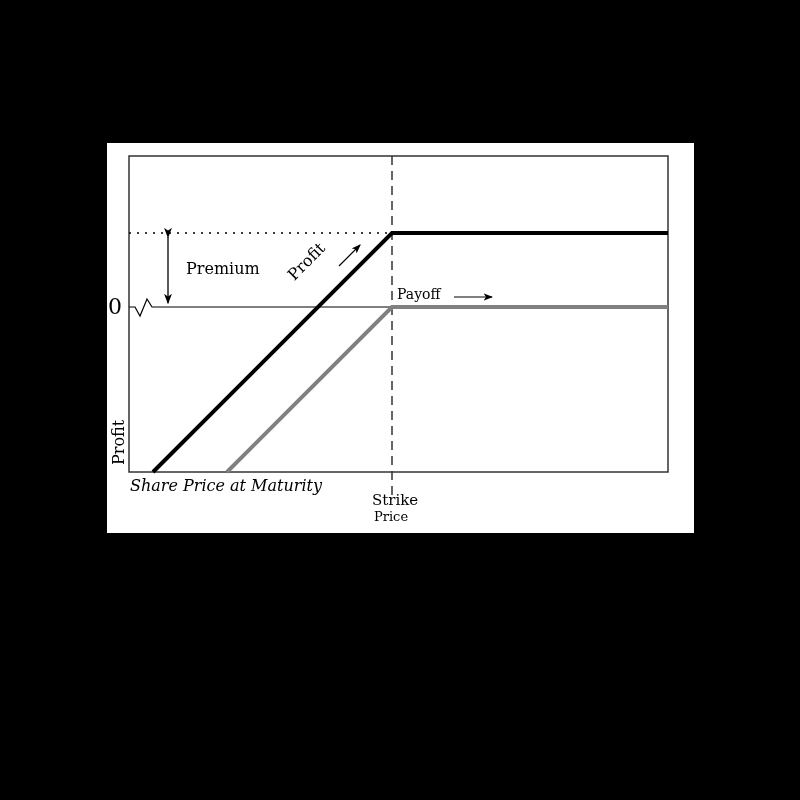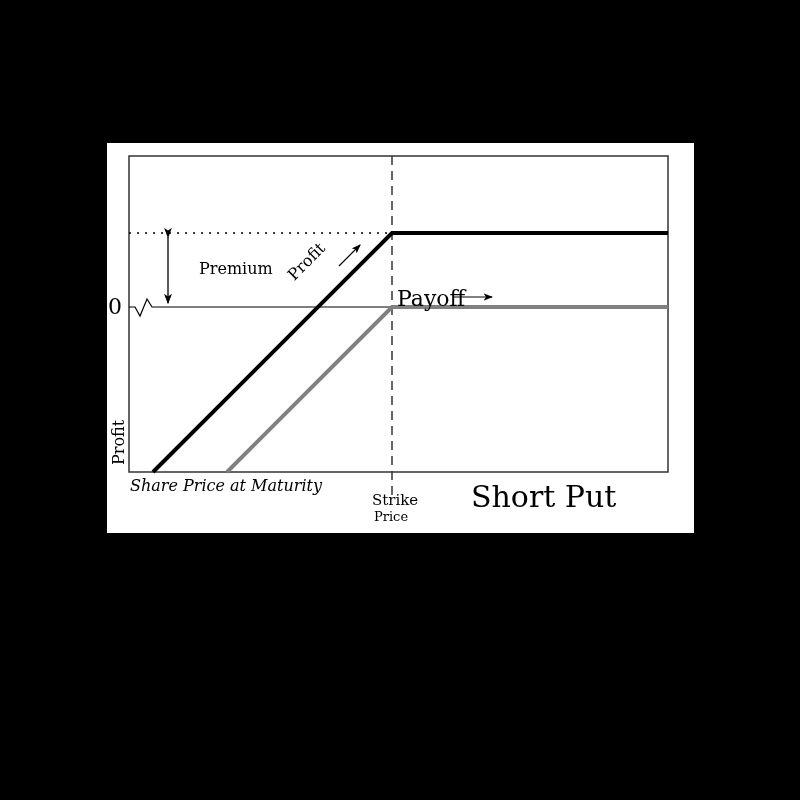--- a/index.html
+++ b/index.html
@@ -35,27 +35,26 @@
     <line x1="61" y1="94" x2="61" y2="160" stroke="#000" stroke-width="1.3" marker-start="url(#arrowhead)" marker-end="url(#arrowhead)"></line>
 
     <line x1="232" y1="123" x2="253" y2="102" stroke="#000" stroke-width="1.2" marker-end="url(#arrowhead)"></line>
 
     <line x1="347" y1="154" x2="385" y2="154" stroke="#000" stroke-width="1.2" marker-end="url(#arrowhead)"></line>
   </svg>
 
   
   <span class="lbl" style="left:1px; top:151px; font-size:22px;">0</span>
 
-  <span class="lbl" style="left:92px; top:116px; font-size:16px;">Premium</span>
+  <span class="lbl" style="left:79px; top:116px; font-size:16px;">Premium</span>
 
   <span class="lbl" style="left:190px; top:122px; font-size:16px; transform: rotate(-45deg); transform-origin: left bottom;">Profit</span>
 
-  <span class="lbl" style="left:290px; top:143px; font-size:22px;">Payoff</span>
+  <span class="lbl" style="left:290px; top:143px; font-size:14px;">Payoff</span>
 
   <span class="lbl" style="left:2px; top:322px; font-size:16px; transform: rotate(-90deg); transform-origin: left top;">Profit</span>
 
   <span class="lbl" style="left:23px; top:333px; font-size:16px;font-style:italic;">Share Price at Maturity</span>
 
   <span class="lbl" style="left:265px; top:348px; font-size:15px;">Strike</span>
   <span class="lbl" style="left:267px; top:366px; font-size:13px;">Price</span>
 
-  <span class="lbl" style="left:364px; top:336px; font-size:30px;">Short Put</span>
 </div>
 
 </body></html>

